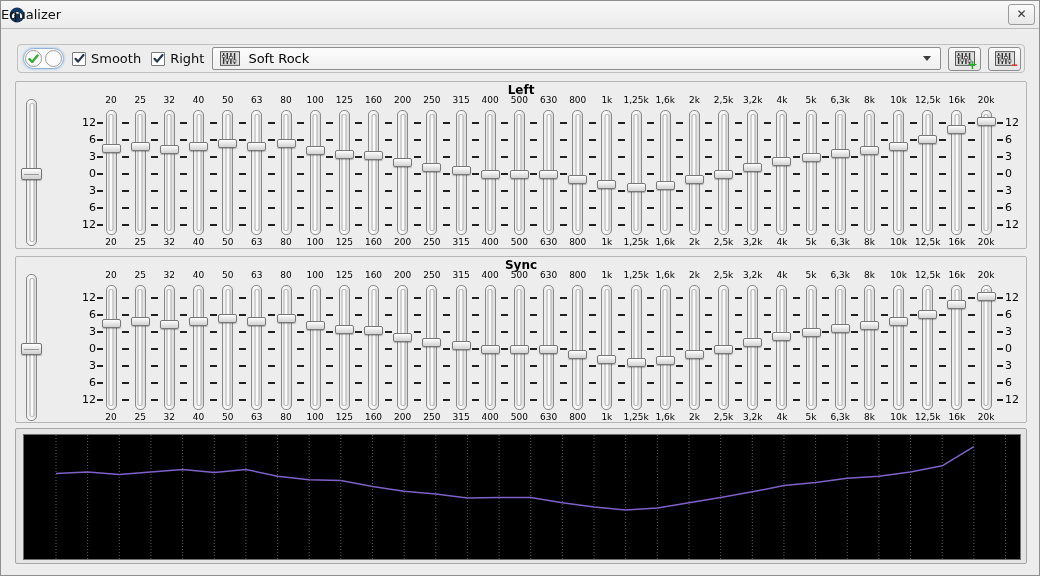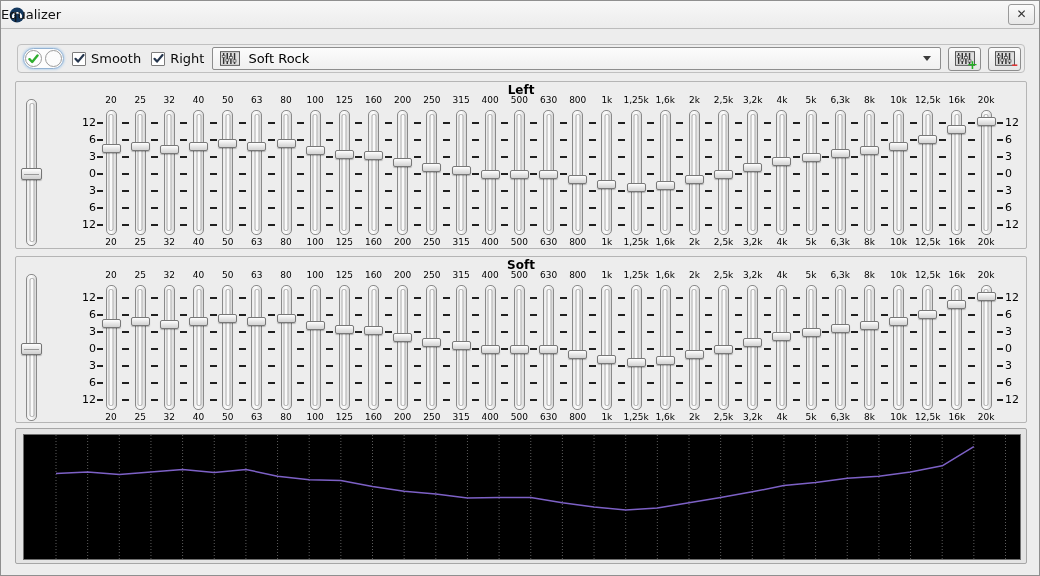--- a/index.html
+++ b/index.html
@@ -514,21 +514,21 @@
       <div class="tick" style="left: 952.015px; top: 90.5px;"></div>
       <div class="tick" style="left: 952.015px; top: 107.5px;"></div>
       <div class="tick" style="left: 952.015px; top: 124.5px;"></div>
       <div class="tick" style="left: 952.015px; top: 141.5px;"></div>
       <div class="freq-label" style="left: 952.1px; top: 13px;">20k</div>
       <div class="freq-label" style="left: 952.1px; top: 155px;">20k</div>
       <div class="track" style="left: 964.6px; top: 28px; height: 125px;"></div>
       <div class="handle" style="left: 960.6px; top: 34.5833px;"></div>
     </div>
   <div class="panel" id="panel-right">
-    <div class="panel-title">Soft</div>
+    <div class="panel-title">Sync</div>
   <div class="pre-track" style="left: 10px; top: 17px; height: 147px;"></div>
       <div class="pre-handle" style="left: 5px; top: 85.5px;"></div>
       <div class="db-label" style="left: 30px; width: 50px; top: 33.5px; text-align: right;">12</div>
       <div class="tick" style="left: 81px; width: 6px; top: 39.5px;"></div>
       <div class="db-label" style="left: 30px; width: 50px; top: 50.5px; text-align: right;">6</div>
       <div class="tick" style="left: 81px; width: 6px; top: 56.5px;"></div>
       <div class="db-label" style="left: 30px; width: 50px; top: 67.5px; text-align: right;">3</div>
       <div class="tick" style="left: 81px; width: 6px; top: 73.5px;"></div>
       <div class="db-label" style="left: 30px; width: 50px; top: 84.5px; text-align: right;">0</div>
       <div class="tick" style="left: 81px; width: 6px; top: 90.5px;"></div>

